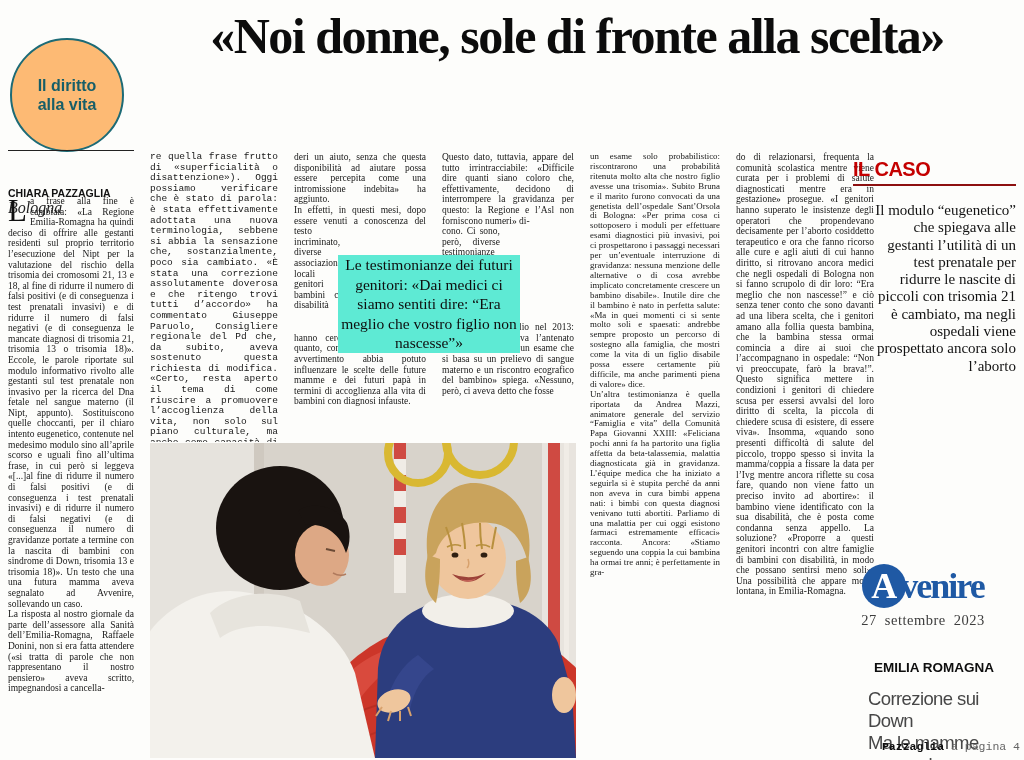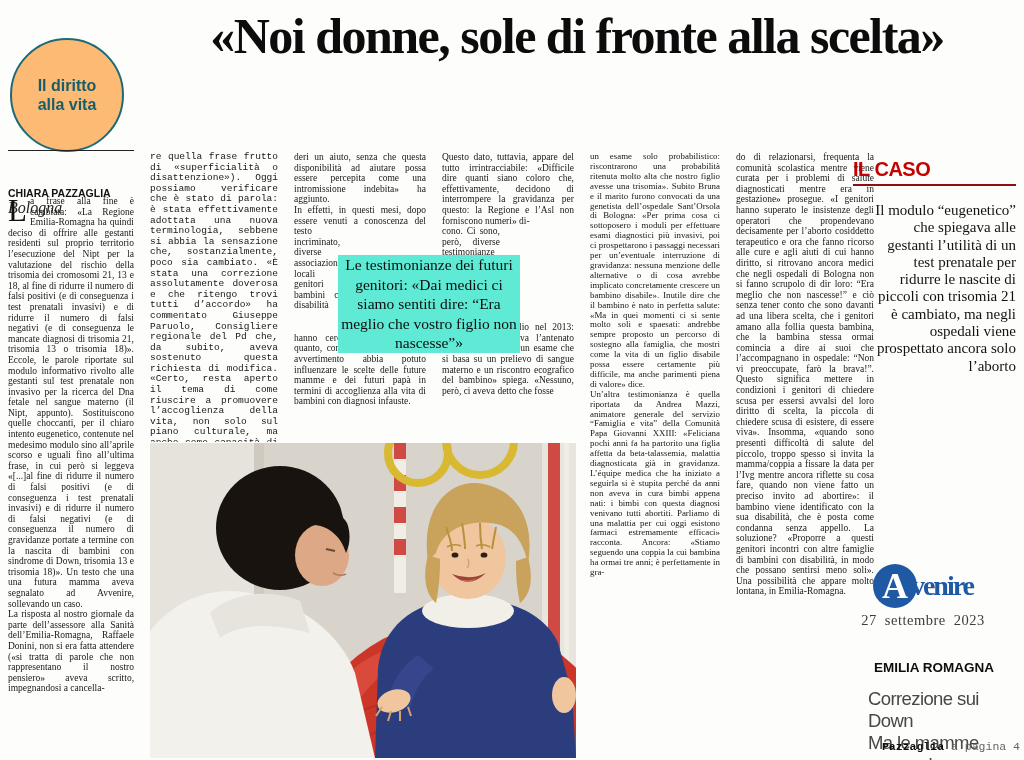--- a/index.html
+++ b/index.html
@@ -45,21 +45,21 @@
 
   
   .sb-label{position:absolute;left:853px;top:158px;width:163px;text-align:left;
             font-family:"Liberation Sans",sans-serif;font-weight:bold;font-size:20px;letter-spacing:-0.5px;color:#c40000;}
   .sb-rule{position:absolute;left:853px;top:184px;width:163px;height:2px;background:#8d1010;}
   .standfirst{position:absolute;left:870px;top:202px;width:146px;text-align:right;
               font-size:15px;line-height:17.3px;color:#121212;}
   .logo{position:absolute;left:826px;top:564px;width:194px;height:44px;display:flex;align-items:center;justify-content:center;}
   .logo-circle{width:44px;height:44px;border-radius:50%;background:#1f59a4;display:flex;align-items:center;justify-content:center;flex:0 0 auto;}
   .logo-circle span{color:#fff;font-weight:700;font-size:36px;line-height:36px;font-family:"Liberation Serif",serif;}
-  .logo-word{font-family:"Liberation Serif",serif;font-weight:700;font-size:28px;letter-spacing:-2px;color:#1f59a4;margin-left:-6px;}
+  .logo-word{font-family:"Liberation Serif",serif;font-weight:700;font-size:36px;letter-spacing:-2px;color:#1f59a4;margin-left:-6px;}
   .issue-date{position:absolute;left:826px;top:612px;width:194px;text-align:center;
               font-size:14.5px;color:#3d3d3d;word-spacing:4px;letter-spacing:0.5px;}
   .section-label{position:absolute;left:856px;top:660px;width:156px;text-align:center;
                  font-family:"Liberation Sans",sans-serif;font-weight:bold;font-size:13.5px;color:#0e0e0e;}
   .teaser{position:absolute;left:868px;top:688px;width:152px;
           font-family:"Liberation Sans",sans-serif;font-weight:400;font-size:18.5px;line-height:22px;
           letter-spacing:-0.6px;color:#474747;}
   .kicker{position:absolute;left:868px;top:740px;width:152px;font-family:Liberation Mono, monospace;font-size:11.5px;color:#666;text-align:right;}
   .kicker b{color:#0e0e0e;}
 </style>

